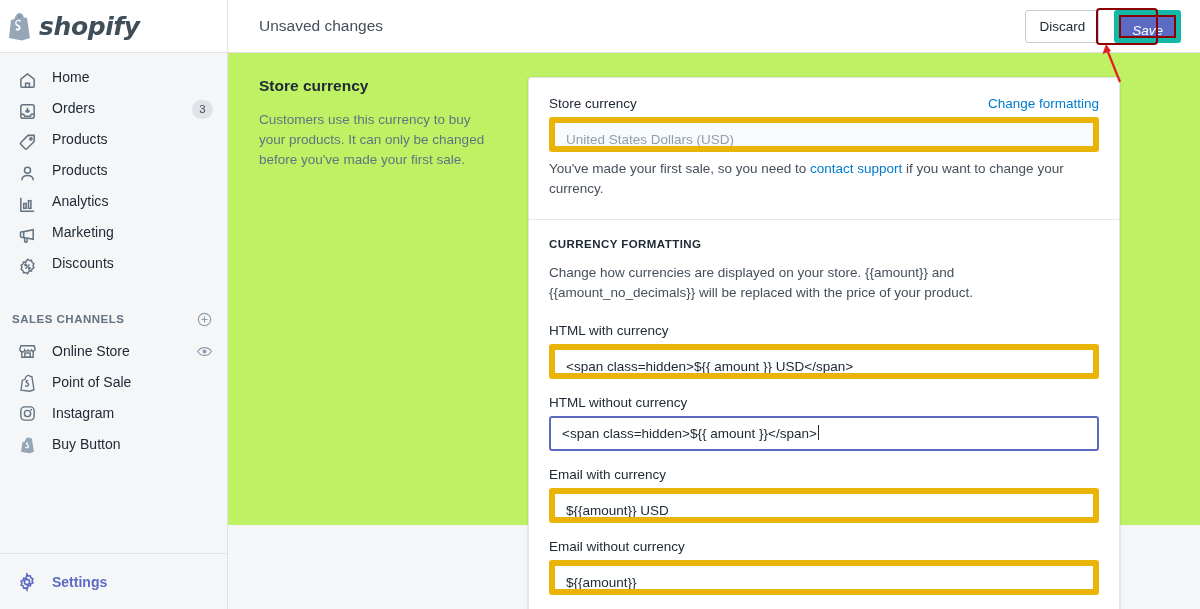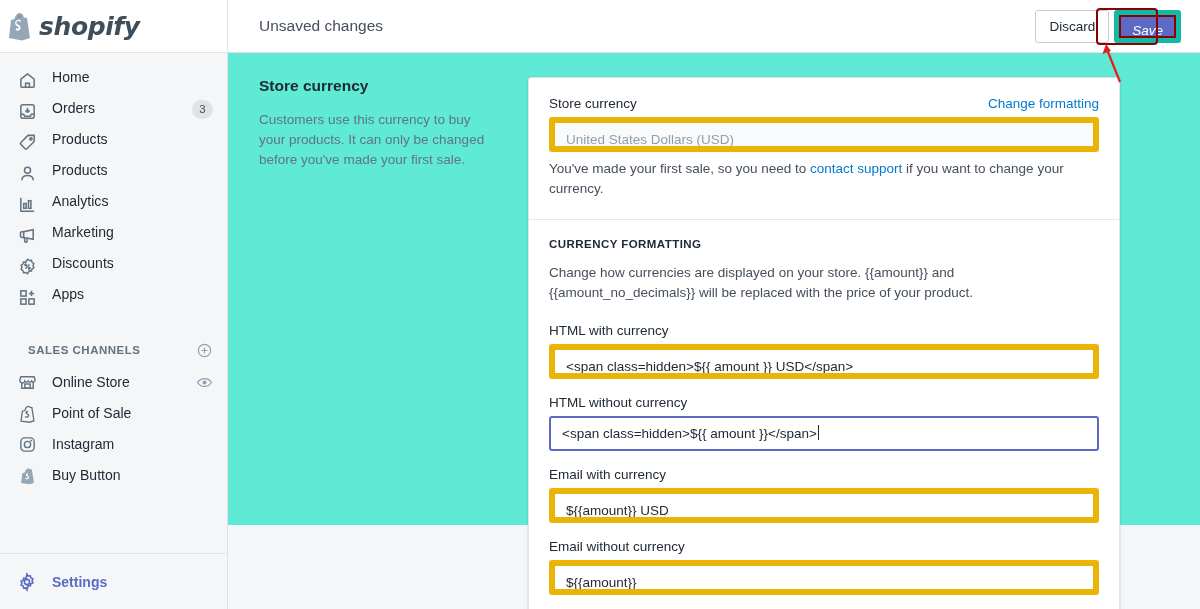--- a/index.html
+++ b/index.html
@@ -48,21 +48,21 @@
   .nav-item .badge {
     margin-left: auto; margin-right: 6px;
     background: #dfe3e8; color: #454f5b;
     font-size: 11.5px; border-radius: 10px;
     min-width: 21px; height: 19px; line-height: 19px;
     text-align: center; padding: 0 6px;
   }
 
   .section-head {
     display: flex; align-items: center;
-    margin: 22px 14px 6px 28px; height: 22px;
+    margin: 22px 14px 6px 12px; height: 22px;
   }
   .section-head .t {
     font-size: 11.5px; font-weight: bold; color: #637381;
     letter-spacing: 0.5px;
   }
   .section-head .act { margin-left: auto; display:flex; align-items:center; }
 
   .chan-item { display:flex; align-items:center; height: 30px; margin: 0 8px 1px 8px;
     padding-left: 8px; border-radius: 3px; cursor: pointer; }
   .chan-item .ico { width: 22px; height: 22px; flex:0 0 22px; margin-right: 14px;
@@ -72,29 +72,29 @@
 
   .sidebar-footer {
     margin-top: auto; border-top: 1px solid #dfe3e8;
     height: 56px; display: flex; align-items: center; padding-left: 16px;
   }
   .sidebar-footer .ico { width: 22px; height: 22px; margin-right: 14px;
     display:flex; align-items:center; justify-content:center;}
   .sidebar-footer .lbl { font-size: 14px; color: #5c6ac4; font-weight: bold; }
 
   
-  .main { flex: 1 1 auto; height: 525px; position: relative; background: #5eead4; }
+  .main { flex: 1 1 auto; height: 525px; position: relative; background: #bef264; }
   .topbar {
     height: 53px; background: #ffffff;
     border-bottom: 1px solid #dfe3e8;
     display: flex; align-items: center;
     padding: 0 19px 0 31px;
   }
   .topbar .title { font-size: 15.5px; color: #454f5b; }
-  .topbar .actions { margin-left: auto; display: flex; align-items: center; gap: 5px; }
+  .topbar .actions { margin-left: auto; display: flex; align-items: center; gap: 15px; }
   .btn {
     font-size: 13.5px; border-radius: 3px; cursor: pointer;
     padding: 0 13px; height: 33px; line-height: 31px;
     font-family: "Liberation Sans", sans-serif;
   }
   .btn-discard {
     background: #ffffff; color: #212b36;
     border: 1px solid #c4cdd5;
   }
   .btn-save {
@@ -246,31 +246,20 @@
           <svg width="19" height="19" viewBox="0 0 20 20" fill="none" stroke="#637381" stroke-width="1.5">
             <path d="M10 2.4l1.9 1.3 2.3-.2.6 2.2 1.9 1.3-.9 2.1.9 2.1-1.9 1.3-.6 2.2-2.3-.2L10 17.6l-1.9-1.3-2.3.2-.6-2.2-1.9-1.3.9-2.1-.9-2.1 1.9-1.3.6-2.2 2.3.2L10 2.4z"></path>
             <path d="M7.8 12.2l4.4-4.4"></path>
             <circle cx="8.1" cy="8.1" r="0.9"></circle>
             <circle cx="11.9" cy="11.9" r="0.9"></circle>
           </svg>
         </span>
         <span class="lbl">Discounts</span>
       </div>
 
-      <div class="nav-item">
-        <span class="ico">
-          <svg width="19" height="19" viewBox="0 0 20 20" fill="none" stroke="#637381" stroke-width="1.6">
-            <rect x="3" y="3" width="5.5" height="5.5"></rect>
-            <rect x="3" y="11.5" width="5.5" height="5.5"></rect>
-            <rect x="11.5" y="11.5" width="5.5" height="5.5"></rect>
-            <path d="M14.2 3v5.5M11.5 5.7H17"></path>
-          </svg>
-        </span>
-        <span class="lbl">Apps</span>
-      </div>
     </div>
 
     <div class="section-head">
       <span class="t">SALES CHANNELS</span>
       <span class="act">
         <svg width="17" height="17" viewBox="0 0 20 20" fill="none" stroke="#919eab" stroke-width="1.4">
           <circle cx="10" cy="10" r="7.2"></circle>
           <path d="M10 6.4v7.2M6.4 10h7.2"></path>
         </svg>
       </span>

